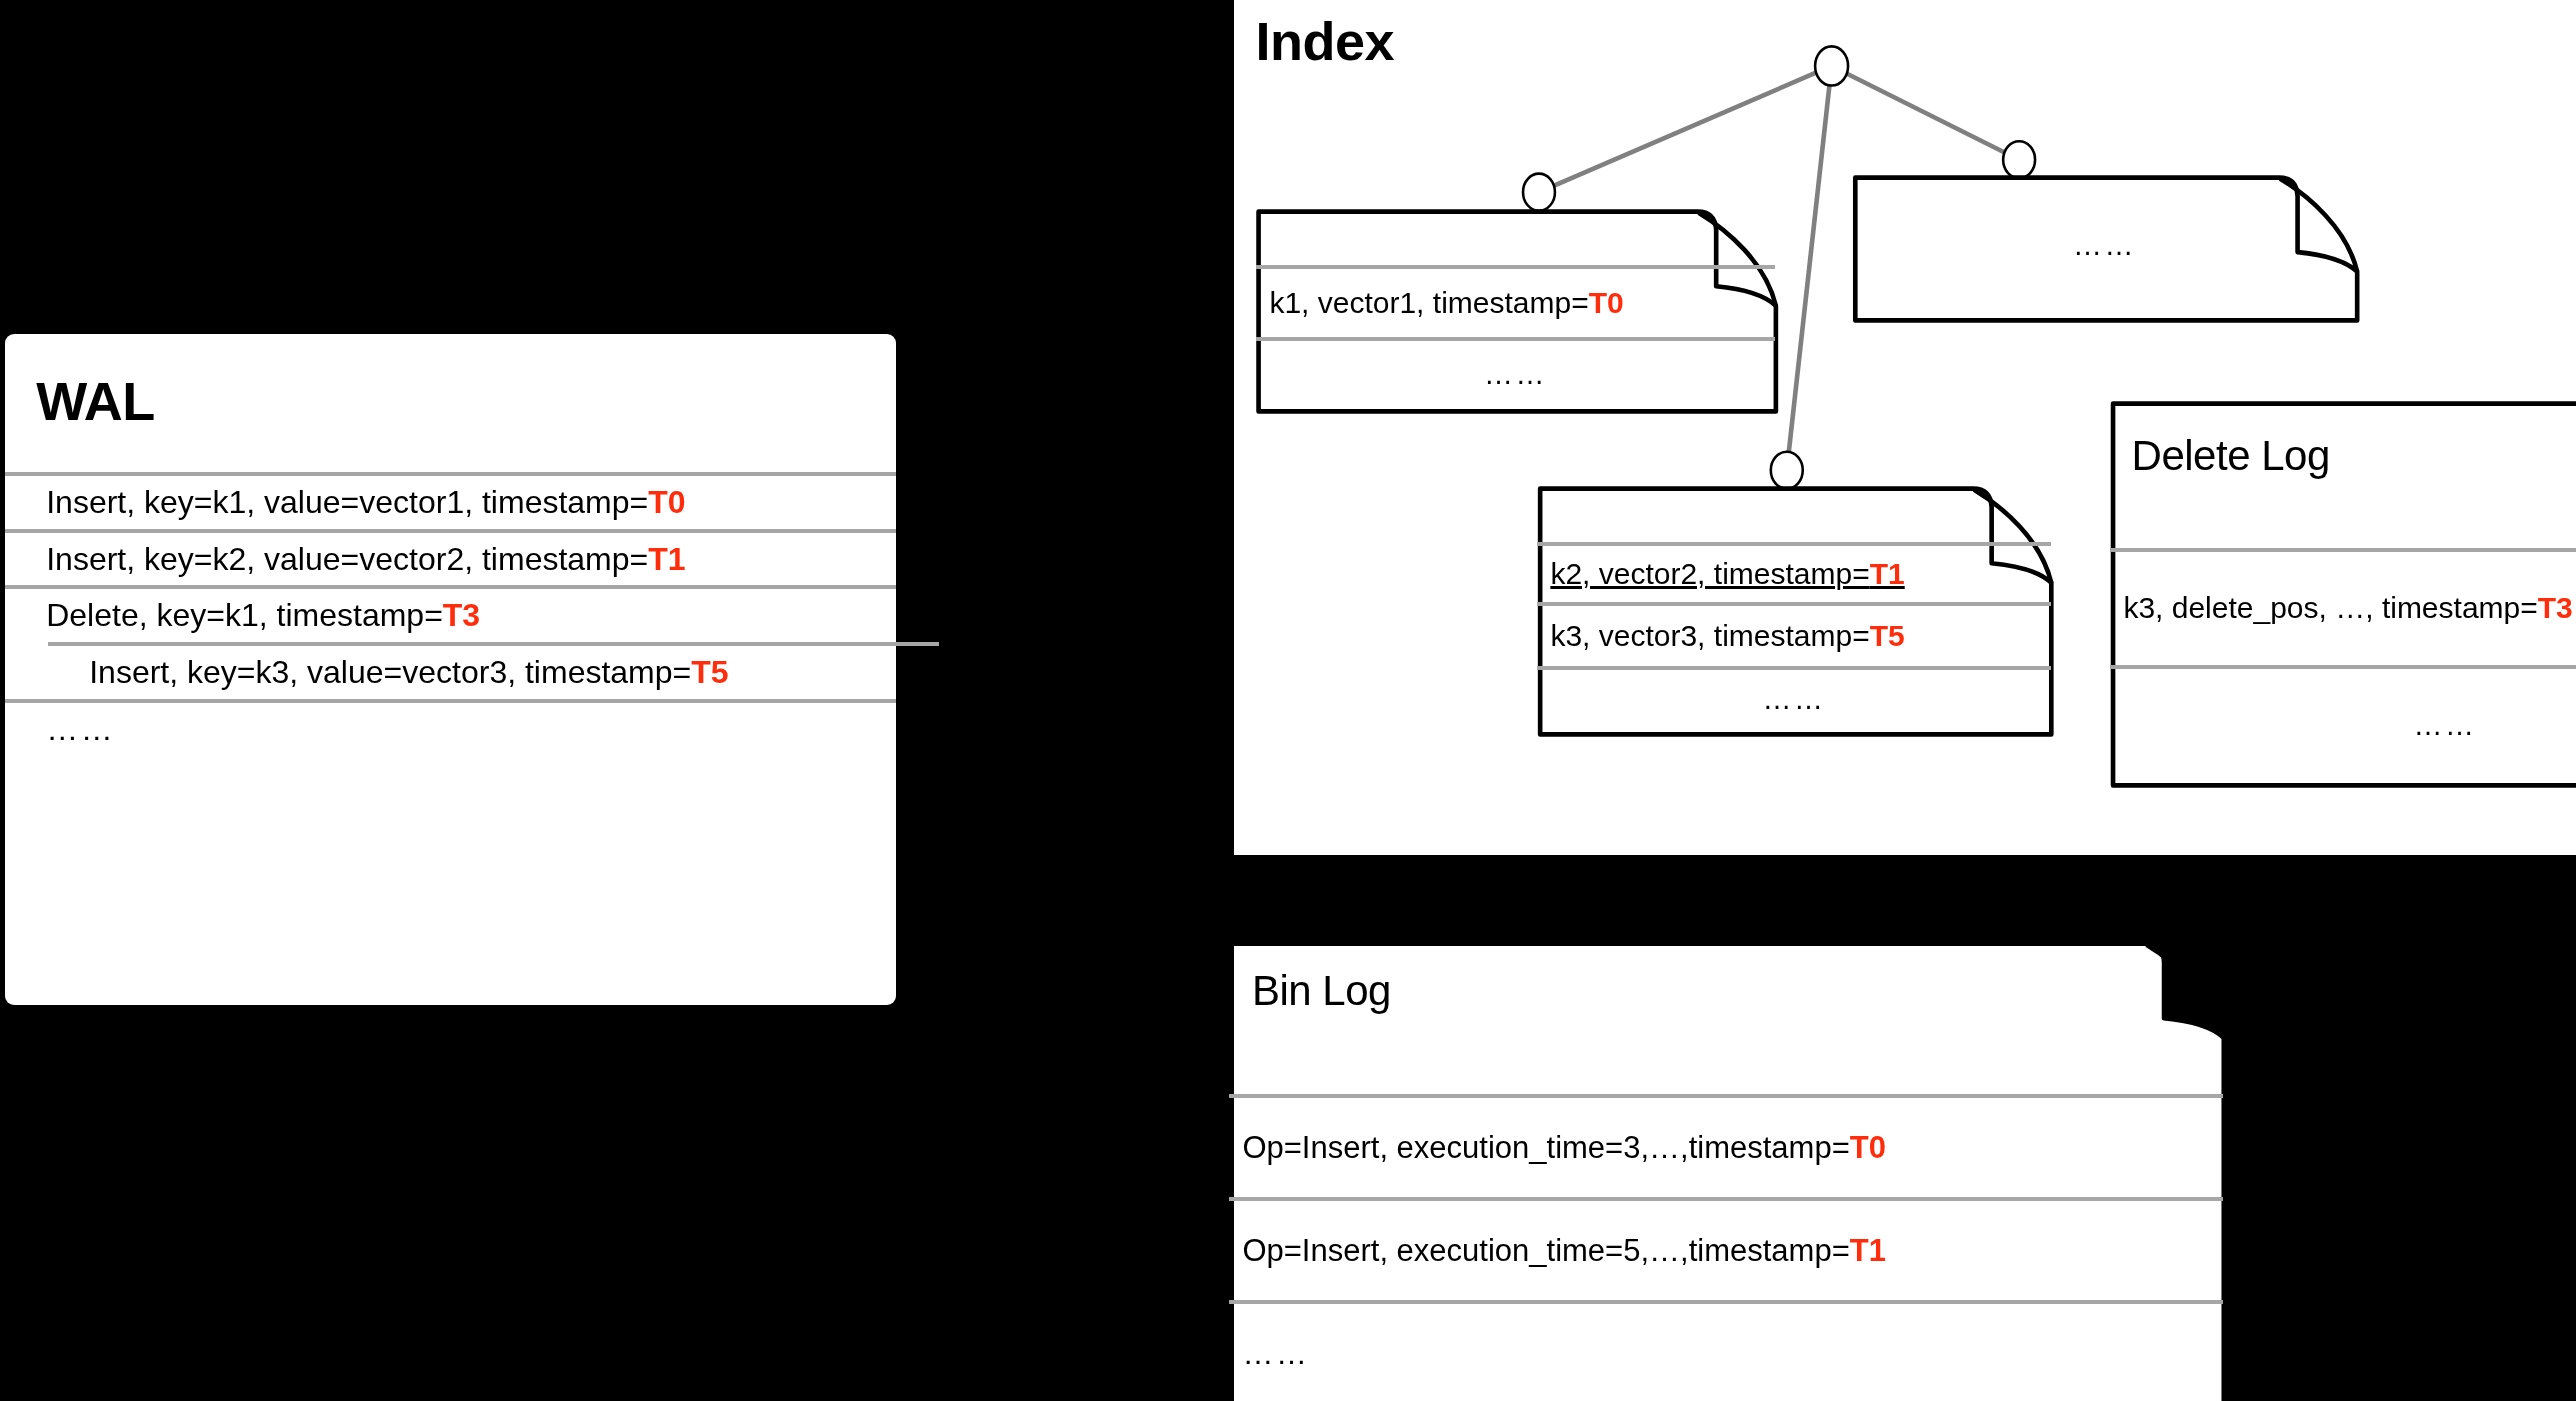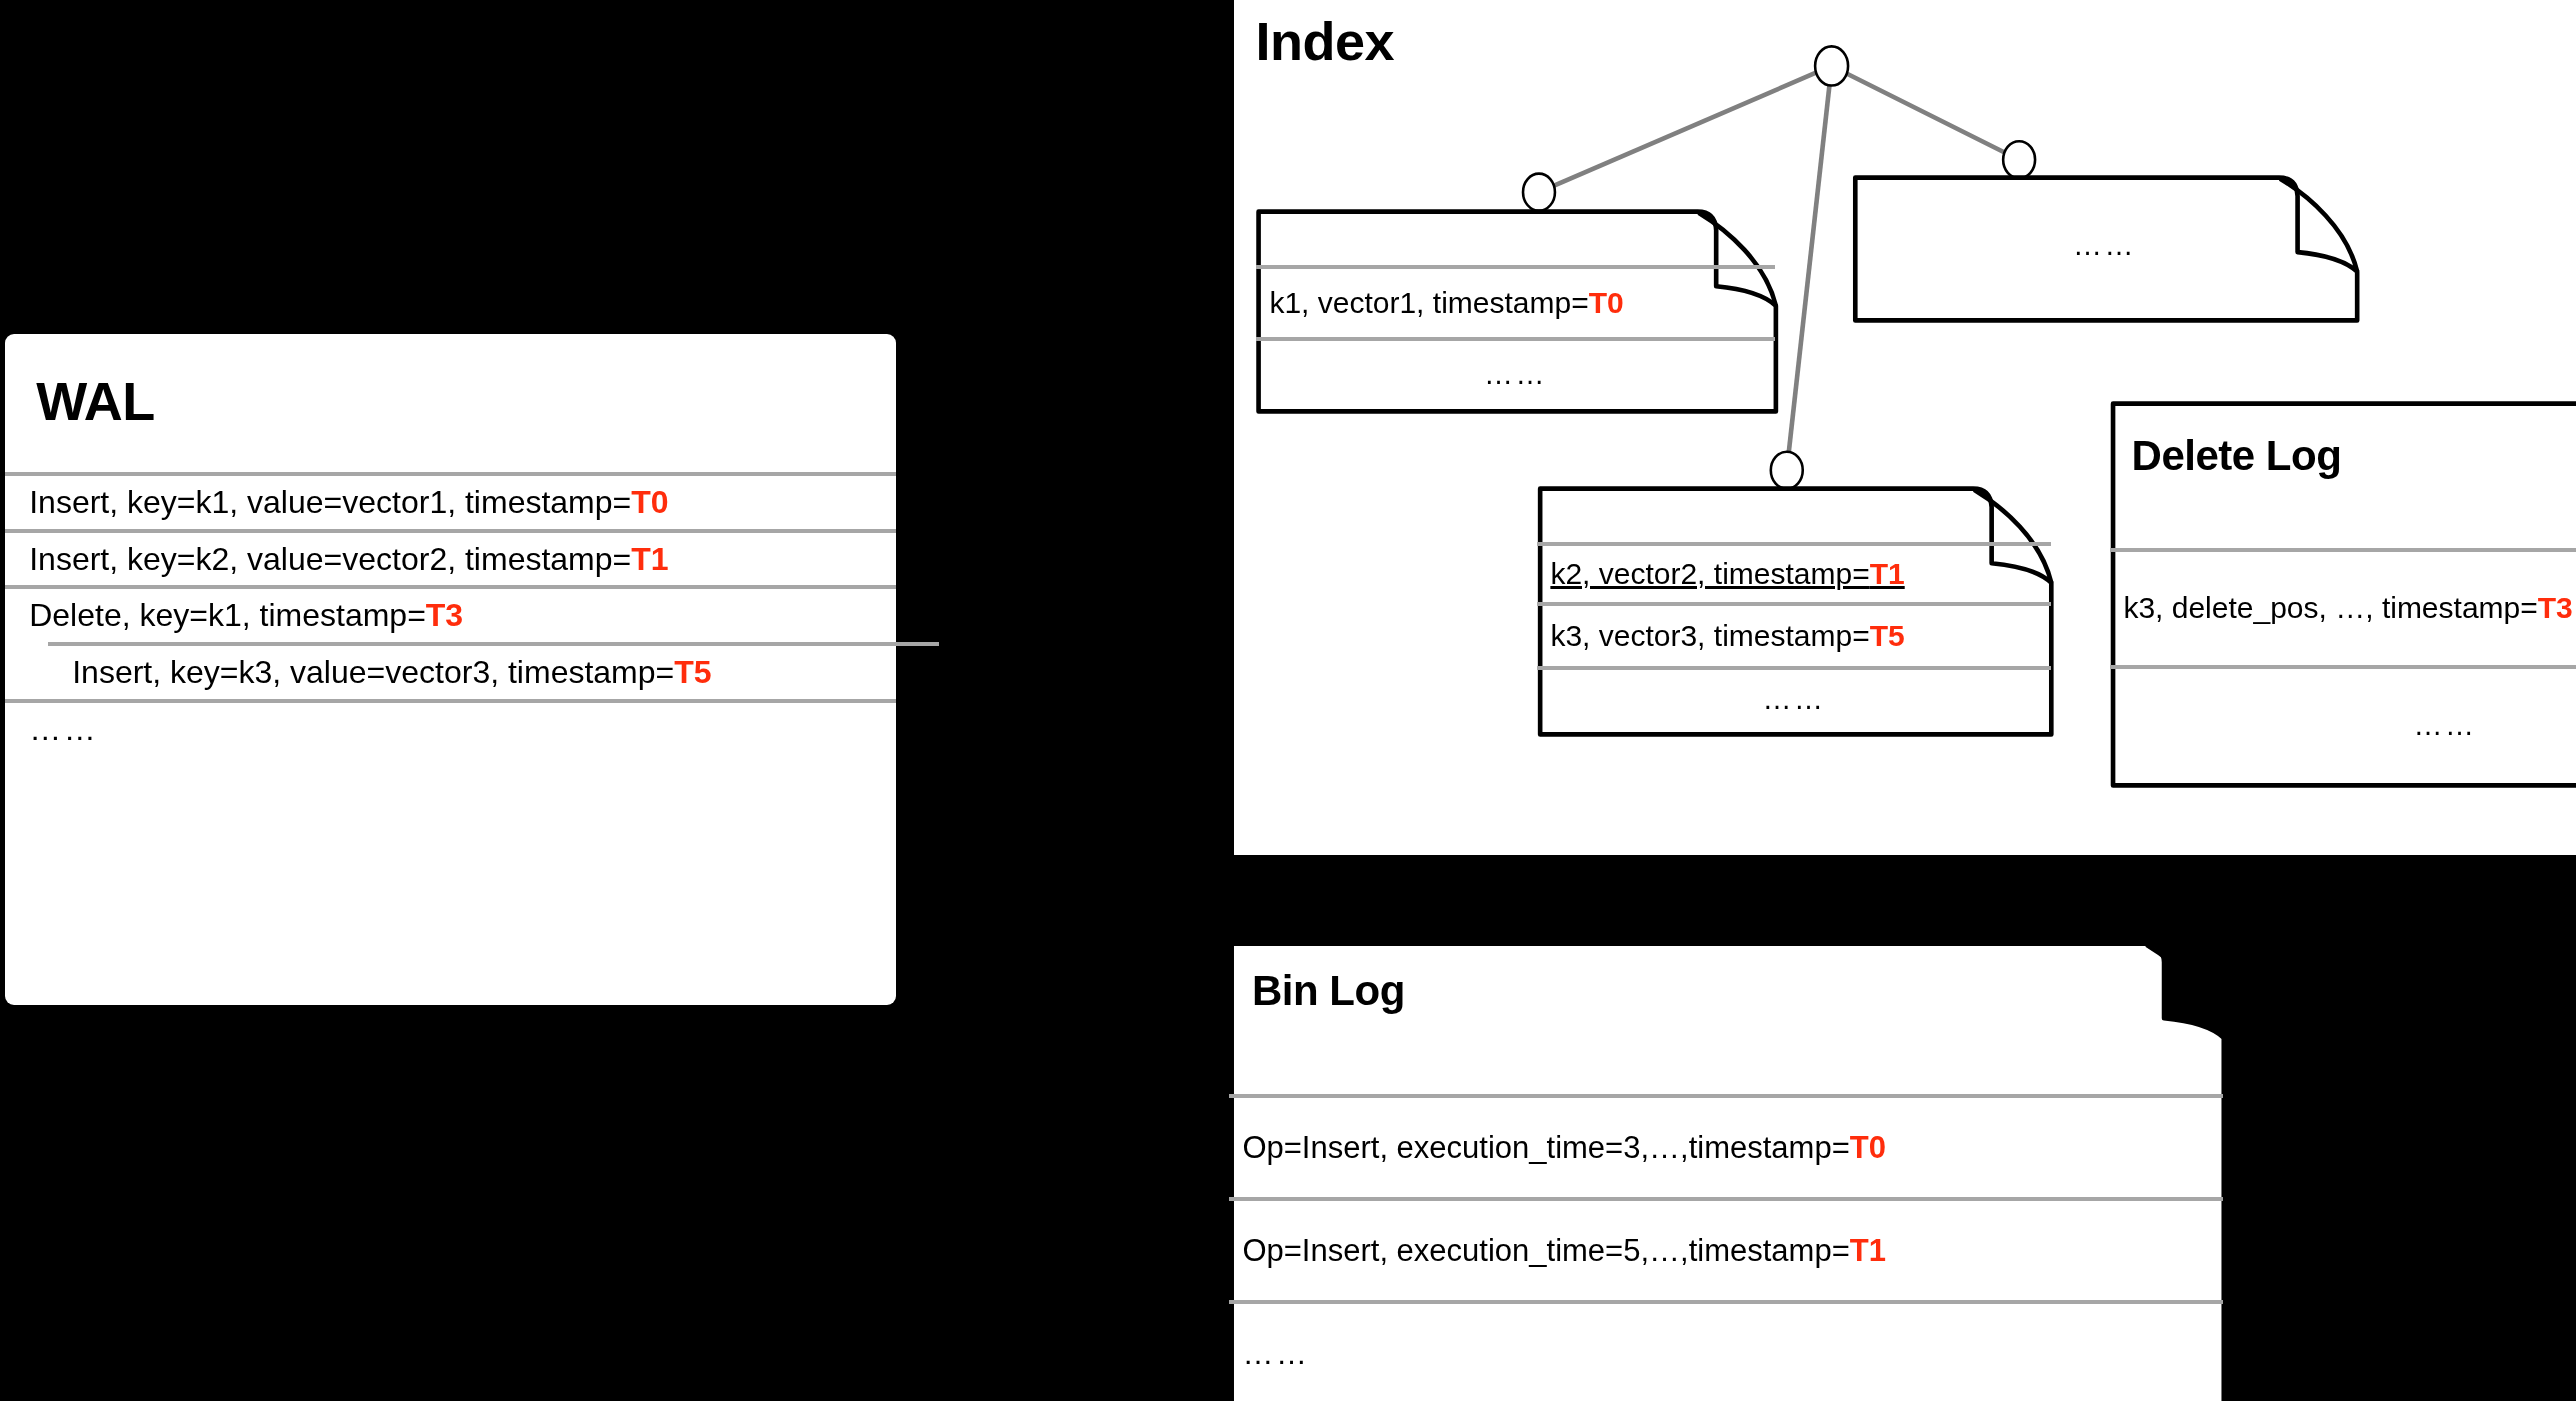--- a/index.html
+++ b/index.html
@@ -7,42 +7,42 @@
        font-family:"Liberation Sans","DejaVu Sans",sans-serif;}
 
   .panel{position:absolute;background:#fff;box-sizing:border-box;}
 
   
   #wal-panel{left:5.2px;top:334px;width:891px;height:671px;border-radius:9px;}
   .panel-title{font-weight:bold;color:#000;letter-spacing:-0.5px;}
   #wal-title{position:absolute;left:31px;top:40px;font-size:54px;line-height:1;}
   .wal-row{position:absolute;left:0;width:100%;box-sizing:border-box;
            border-top:4.1px solid #a6a6a6;display:flex;align-items:center;}
-  .wal-row .txt{padding-left:24px;font-size:32px;color:#000;white-space:nowrap;}
+  .wal-row .txt{padding-left:41px;font-size:32px;color:#000;white-space:nowrap;}
   .ts{color:#ff2d0c;font-weight:bold;}
   .dots{letter-spacing:2.6px;}
 
   
   #index-panel{left:1234px;top:-2.1px;width:1579px;height:857px;}
   #index-title{position:absolute;left:21.6px;top:16.5px;font-size:54px;line-height:1;}
 
   
   #tree-svg{position:absolute;left:0;top:0;width:1579px;height:857px;overflow:visible;}
 
   
   .doc{position:absolute;}
   .doc > svg{position:absolute;left:0;top:0;overflow:visible;}
   .doc-rows{position:absolute;left:0;width:100%;}
   .doc-row{position:relative;box-sizing:border-box;border-top:4.6px solid #a6a6a6;
            display:flex;align-items:center;}
   .doc-row .txt{font-size:30px;color:#000;white-space:nowrap;}
   .doc-row.left .txt{padding-left:13.4px;}
   .doc-row.center{justify-content:center;}
   .doc-row.center .txt{font-size:29px;}
-  .doc-title{position:absolute;font-weight:bold;font-size:42px;color:#000;
+  .doc-title{position:absolute;font-weight:normal;font-size:42px;color:#000;
              letter-spacing:-0.5px;line-height:1;}
 
   
   #binlog{position:absolute;left:1229px;top:939px;width:994px;height:463px;}
   #binlog .doc-row .txt{font-size:31px;}
 </style>
 </head>
 <body>
 
 <div class="panel" id="wal-panel">

